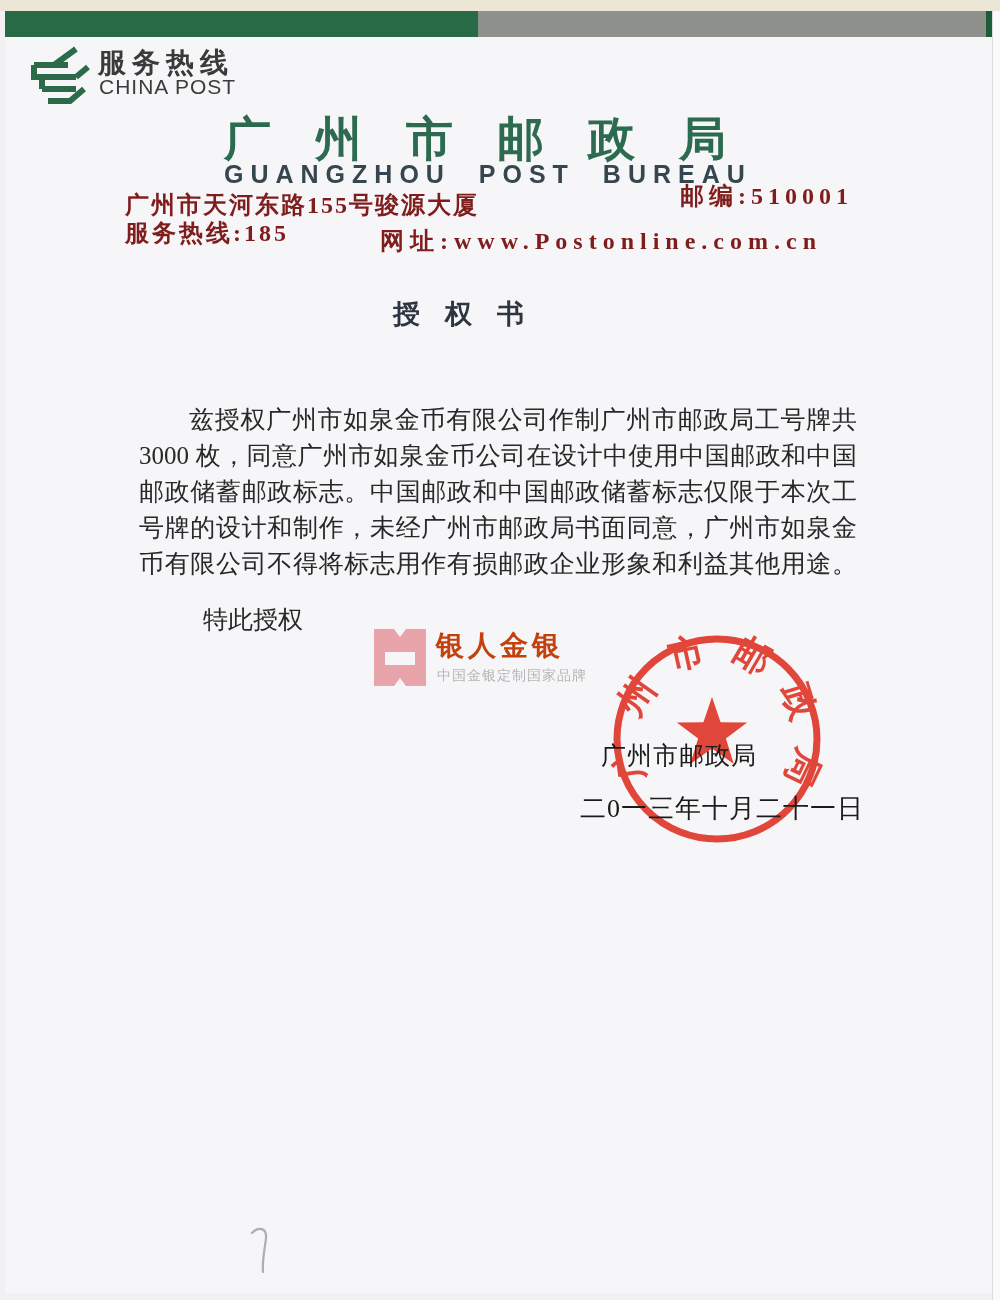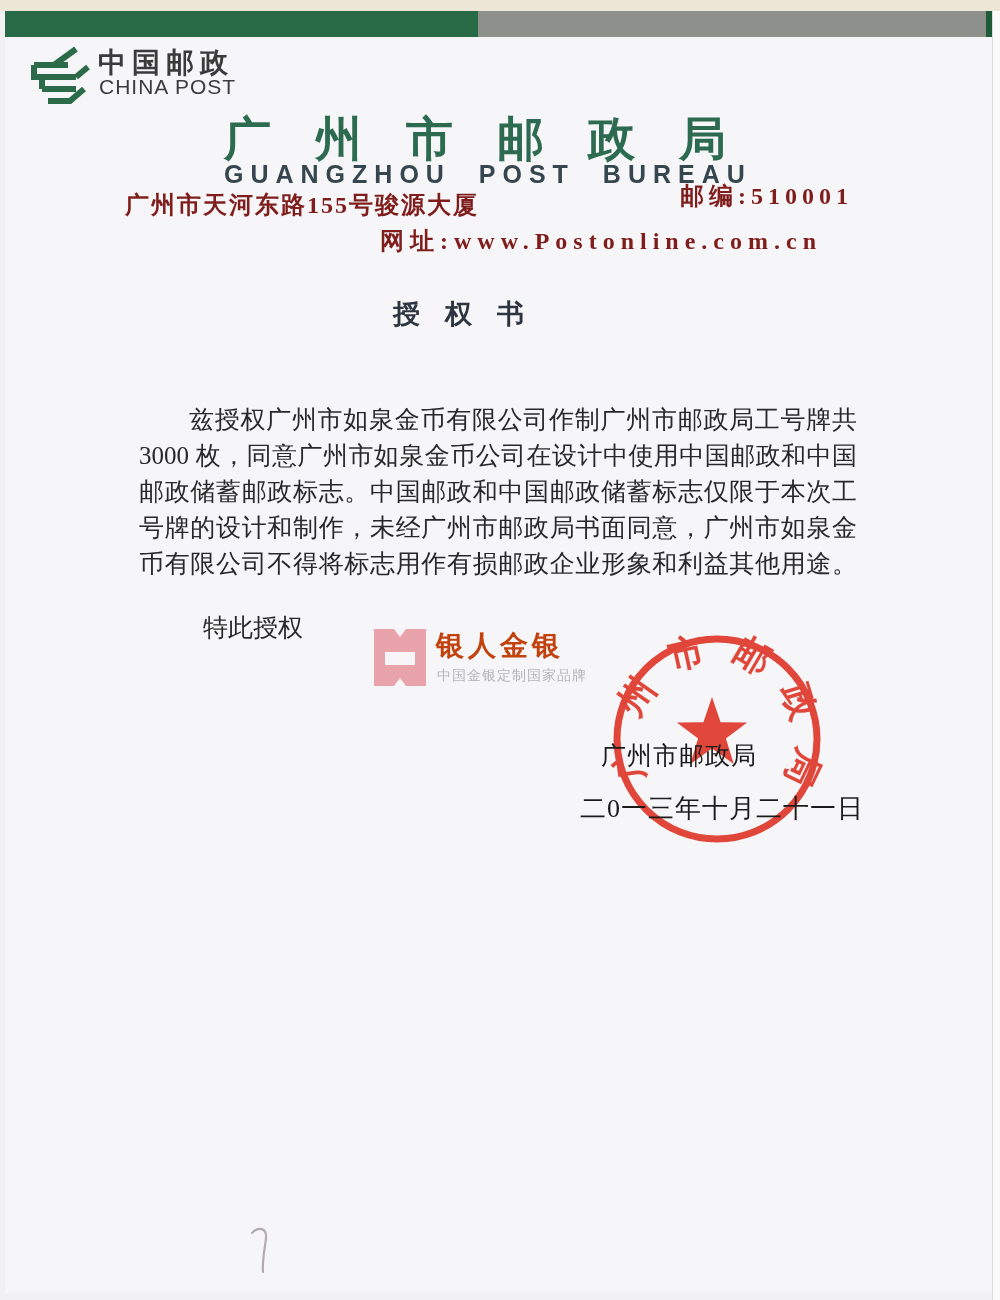--- a/index.html
+++ b/index.html
@@ -36,21 +36,21 @@
   .addr1a{left:125px;top:189px;letter-spacing:2px;}
   .addr1b{left:680px;top:180px;letter-spacing:5px;}
   .addr2a{left:125px;top:217px;letter-spacing:3px;}
   .addr2b{left:380px;top:217px;letter-spacing:6px;margin-top:8px;}
 
   .doc-title{left:393px;top:296px;font-size:27px;font-weight:600;letter-spacing:25px;color:#2c3540;}
 
   .body-block{left:139px;top:402px;width:718px;font-size:25px;line-height:36px;color:#282828;}
   .body-line{text-align:justify;text-align-last:justify;}
   .body-line.first{text-indent:50px;}
-  .closing-line{margin-top:28px;text-indent:64px;}
+  .closing-line{margin-top:20px;text-indent:64px;}
 
   .wm-brand{left:436px;top:627px;font-family:"Liberation Sans","DejaVu Sans",sans-serif;
     font-weight:700;font-size:28px;letter-spacing:4px;color:#c2410c;}
   .wm-tagline{left:437px;top:659px;font-family:"Liberation Sans","DejaVu Sans",sans-serif;
     font-size:14px;letter-spacing:1px;color:#b6b6b6;margin-top:8px;}
 
   .seal-svg{left:606px;top:630px;opacity:.9;}
   .seal-text{font-size:36px;letter-spacing:22px;fill:#de3526;font-weight:600;
     font-family:"Liberation Serif","DejaVu Serif",serif;}
 
@@ -75,29 +75,30 @@
       <g stroke="#2c6b4a" stroke-width="6" fill="none">
         <path d="M50 5 L28 21"></path>
         <path d="M8 21 H42"></path>
         <path d="M8 21 V33 H50"></path>
         <path d="M62 23 L50 33"></path>
         <path d="M16 45 V33"></path>
         <path d="M16 45 H50"></path>
         <path d="M58 45 L44 57 H22"></path>
       </g>
     </svg>
-    <div class="logo-cn noselect">中国邮政</div>
+    <div class="logo-cn noselect">服务热线</div>
     <div class="logo-en noselect">CHINA POST</div>
   </div>
 
   <div class="abs bureau-cn noselect">广州市邮政局</div>
   <div class="abs bureau-en noselect">GUANGZHOU POST BUREAU</div>
 
   <div class="abs addr addr1a noselect">广州市天河东路155号骏源大厦</div>
   <div class="abs addr addr1b noselect">邮编:510001</div>
+  <div class="abs addr addr2a noselect">服务热线:185</div>
   <div class="abs addr addr2b noselect">网址:www.Postonline.com.cn</div>
 
   <div class="abs doc-title noselect">授权书</div>
 
   <div class="abs body-block">
     <div class="body-line first">兹授权广州市如泉金币有限公司作制广州市邮政局工号牌共</div>
     <div class="body-line">3000 枚，同意广州市如泉金币公司在设计中使用中国邮政和中国</div>
     <div class="body-line">邮政储蓄邮政标志。中国邮政和中国邮政储蓄标志仅限于本次工</div>
     <div class="body-line">号牌的设计和制作，未经广州市邮政局书面同意，广州市如泉金</div>
     <div class="body-line">币有限公司不得将标志用作有损邮政企业形象和利益其他用途。</div>

